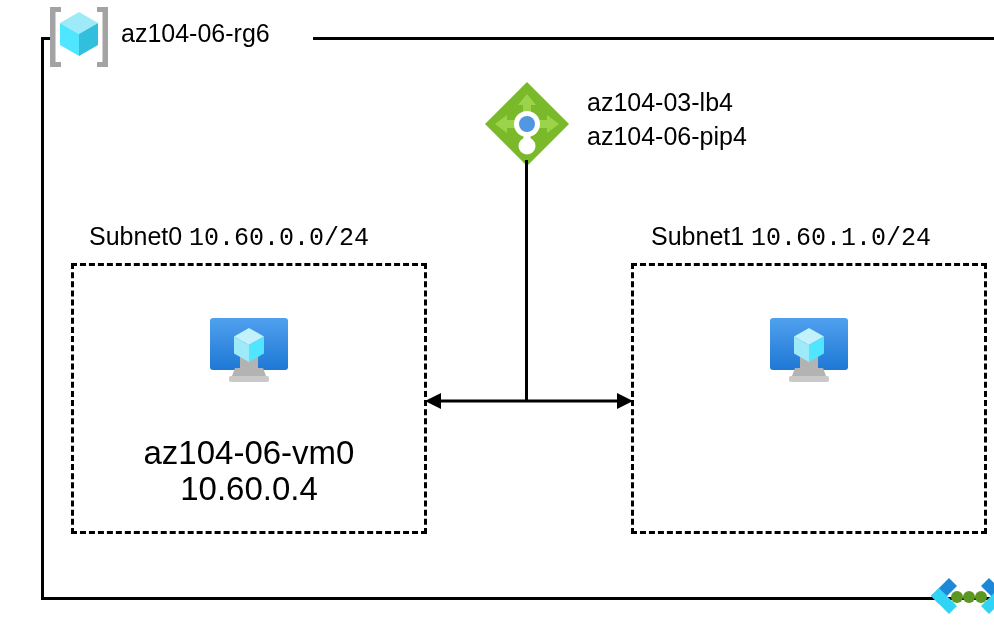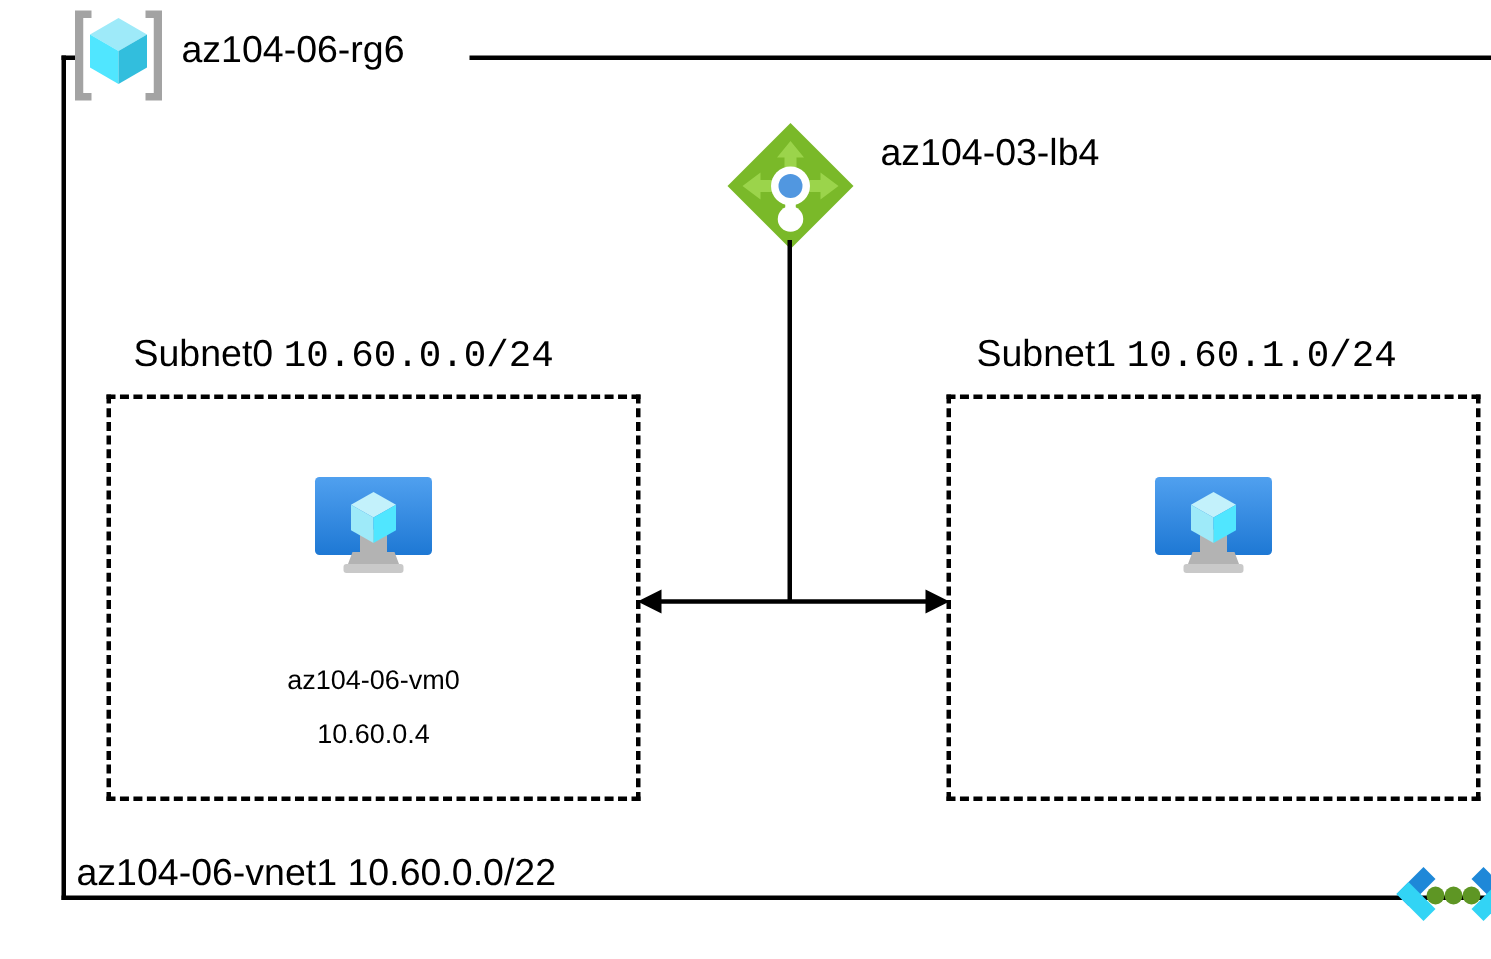--- a/index.html
+++ b/index.html
@@ -151,21 +151,21 @@
     width: 84px;
     height: 78px;
   }
   #vm0-icon { left: 176px; top: 316px; }
   #vm1-icon { left: 736px; top: 316px; }
 
   .vm-labels {
     position: absolute;
     width: 356px;
     text-align: center;
-    font-size: 18px;
+    font-size: 33px;
     line-height: 36px;
     white-space: nowrap;
   }
   #vm0-labels { left: 40px; top: 435px; }
   #vm1-labels { left: 600px; top: 435px; }
 
   
   .connector {
     position: absolute;
     left: 392px;
@@ -234,20 +234,21 @@
       <rect x="40.5" y="52" width="7" height="11" fill="#FFFFFF"></rect>
       <circle cx="44" cy="66" r="8.5" fill="#FFFFFF"></circle>
       <circle cx="44" cy="44" r="8" fill="#5197E0"></circle>
     </svg>
   </div>
 
   <div class="lb-stem"></div>
 
   <div class="lb-labels">
     <div>az104-03-lb4</div>
+    <div>az104-06-pip4</div>
   </div>
 
   <div id="subnet0-heading" class="subnet-heading">
     <span class="name">Subnet0</span>
     <span class="cidr">10.60.0.0/24</span>
   </div>
 
   <div id="subnet0-box" class="subnet-box"></div>
 
   <div id="vm0-icon" class="vm-icon">
@@ -301,21 +302,20 @@
 
 
   <div class="connector">
     <svg viewBox="0 0 212 30" width="212" height="30" xmlns="http://www.w3.org/2000/svg">
       <line x1="14" y1="15" x2="198" y2="15" stroke="#000000" stroke-width="3"></line>
       <path d="M2 15 L18 7 L18 23 Z" fill="#000000"></path>
       <path d="M210 15 L194 7 L194 23 Z" fill="#000000"></path>
     </svg>
   </div>
 
-  <div class="vnet-label">az104-06-vnet1 10.60.0.0/22</div>
 
   <div class="vnet-icon">
     <svg viewBox="0 0 96 58" width="96" height="58" xmlns="http://www.w3.org/2000/svg">
 
       <path d="M28 2 L10 20 L18 28 L36 10 Z" fill="#1E88D8"></path>
 
       <path d="M10 20 L28 38 L36 30 L18 12 Z" fill="#32D4F5"></path>
 
       <path d="M68 2 L86 20 L78 28 L60 10 Z" fill="#1E88D8"></path>
 

